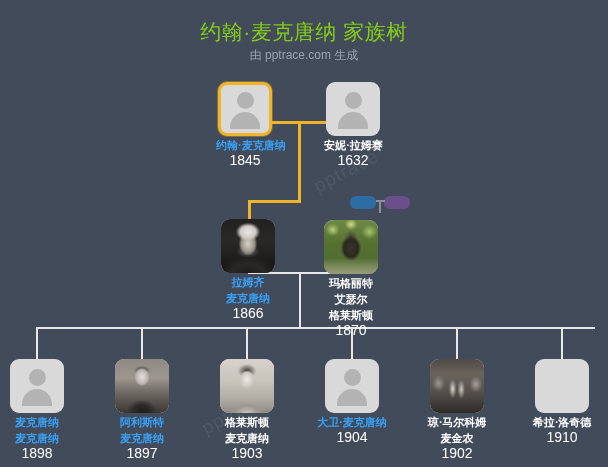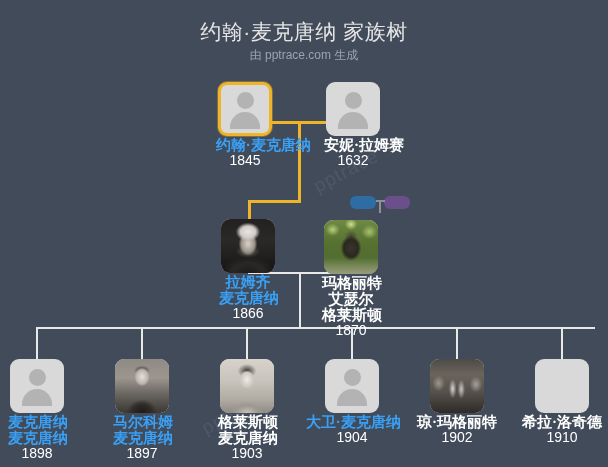--- a/index.html
+++ b/index.html
@@ -17,21 +17,21 @@
     background: #414b5a;
     overflow: hidden;
   }
 
   
   .title {
     position: absolute;
     left: 0; top: 18px;
     width: 608px;
     text-align: center;
-    color: #e5e5e5;
+    color: #84cc16;
     font-size: 21px;
     letter-spacing: 0.5px;
     font-weight: 400;
   }
   .subtitle {
     position: absolute;
     left: 0; top: 47px;
     width: 608px;
     text-align: center;
     color: #9aa3ae;
@@ -95,21 +95,21 @@
     border-radius: 15px 15px 0 0;
     background: #b3b3b3;
     left: 50%; bottom: 7px;
     margin-left: -15px;
   }
   .pic.hl .silh-head { top: 7px; }
   .pic.hl .silh-body { bottom: 4px; }
 
   .nm {
     margin-top: 2px;
-    font-size: 15px;
+    font-size: 11px;
     line-height: 14px;
     font-weight: 700;
     white-space: nowrap;
   }
   .nm.m { color: #3aa0f5; }
   .nm.f { color: #ffffff; font-family: Liberation Serif, serif; }
   .yr {
     font-size: 14px;
     line-height: 16px;
     color: #ffffff;
@@ -261,21 +261,21 @@
     </div>
     <div class="nm m">麦克唐纳</div>
     <div class="nm m">麦克唐纳</div>
     <div class="yr">1898</div>
   </div>
 
   <div class="node" style="left:113px; top:359px;">
     <div class="pic">
       <span class="photo ph-malcolm"></span>
     </div>
-    <div class="nm m">马尔科姆</div>
+    <div class="nm m">阿利斯特</div>
     <div class="nm m">麦克唐纳</div>
     <div class="yr">1897</div>
   </div>
 
   <div class="node" style="left:218px; top:359px;">
     <div class="pic">
       <span class="photo ph-ishbel"></span>
     </div>
     <div class="nm f">格莱斯顿</div>
     <div class="nm f">麦克唐纳</div>
@@ -288,21 +288,22 @@
       <span class="silh-body"></span>
     </div>
     <div class="nm m">大卫·麦克唐纳</div>
     <div class="yr">1904</div>
   </div>
 
   <div class="node wide2" style="left:402px; top:359px;">
     <div class="pic">
       <span class="photo ph-joan"></span>
     </div>
-    <div class="nm f">琼·玛格丽特</div>
+    <div class="nm f">琼·马尔科姆</div>
+    <div class="nm f">麦金农</div>
     <div class="yr">1902</div>
   </div>
 
   <div class="node wide2" style="left:507px; top:359px;">
     <div class="pic">
       <span class="photo ph-sheila"></span>
     </div>
     <div class="nm f">希拉·洛奇德</div>
     <div class="yr">1910</div>
   </div>

